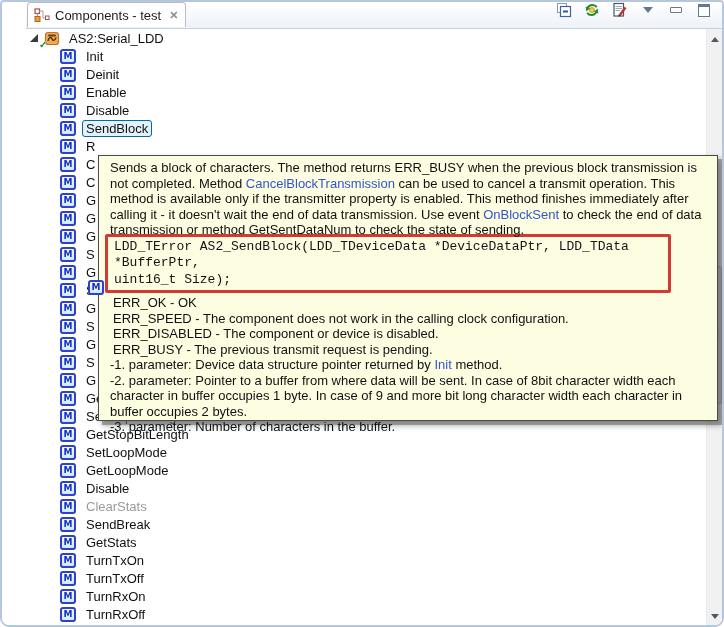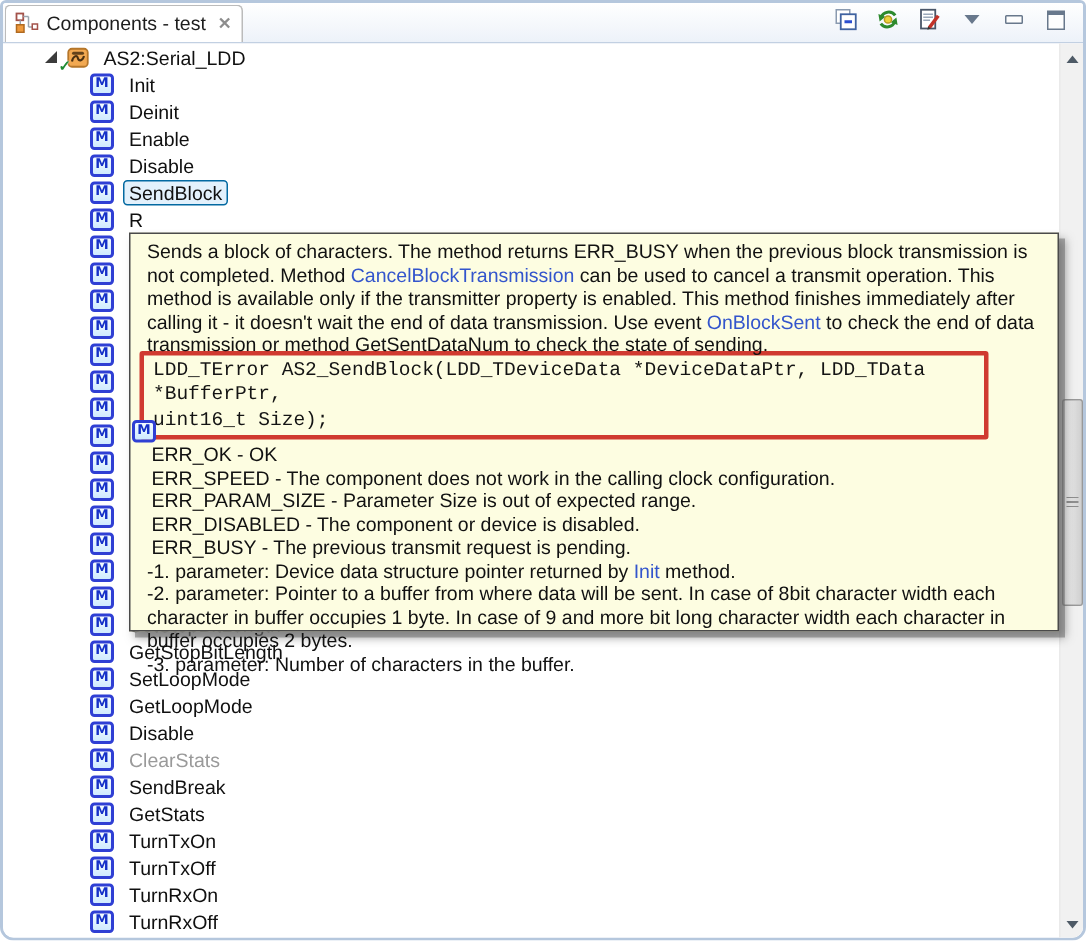--- a/index.html
+++ b/index.html
@@ -1,20 +1,20 @@
 <!DOCTYPE html>
 <html><head>
 <meta charset="utf-8">
 <style>
   html,body{margin:0;padding:0;background:#fff;}
   body{width:724px;height:627px;position:relative;font-family:"Liberation Sans",sans-serif;-webkit-font-smoothing:antialiased;}
   .window{position:absolute;inset:0;border:2px solid #b5c7dd;border-radius:4px 4px 9px 9px;overflow:hidden;background:#fff;box-sizing:border-box;}
 
   
-  .tabbar{height:26px;background:linear-gradient(#ffffff,#edf2f9);border-bottom:1px solid #c2d0e2;display:flex;align-items:center;position:relative;}
+  .tabbar{height:26px;background:linear-gradient(#ffffff,#edf2f9);border-bottom:1px solid #c2d0e2;display:flex;align-items:flex-start;position:relative;margin-left:24px;}
   .tab{display:flex;align-items:center;gap:5px;height:25px;padding:0 7px 0 6px;background:#fff;border:1px solid #bbbbbb;border-bottom:none;border-radius:4px 4px 0 0;margin-left:1px;font-size:13px;color:#1d1d1d;box-sizing:border-box;}
   .tab-close{color:#8d8d8d;font-size:11px;font-weight:bold;margin-left:3px;cursor:pointer;}
   .tab-actions{margin-left:auto;display:flex;align-items:center;gap:12px;padding:0 10px 4px 0;}
   .tb-icon{display:inline-flex;width:16px;height:16px;align-items:center;justify-content:center;}
   .chev{width:0;height:0;border-left:5px solid transparent;border-right:5px solid transparent;border-top:6px solid #68788c;}
   .min-glyph{width:10px;height:4px;border:1px solid #68788c;background:#fdfdfd;border-radius:1px;}
   .max-glyph{width:10px;height:9px;border:1px solid #68788c;border-top:3px solid #68788c;background:#fdfdfd;}
 
   
   .content{position:relative;height:597px;background:#fff;}
@@ -26,21 +26,21 @@
   .row.dis .label{color:#9a9a9a;}
   .expander{width:10px;height:10px;display:inline-flex;}
 
   .micon{position:relative;display:inline-block;width:12px;height:11px;border:2px solid #2f3fd4;border-radius:3px;background:linear-gradient(#f4fcff,#cfeaff);color:#1530c8;font:bold 9px/11px "DejaVu Sans",sans-serif;text-align:center;flex:0 0 auto;}
   .deco{position:absolute;left:-5px;bottom:-4px;font-weight:bold;line-height:1;}
   .deco.check{color:#1d8a31;font-size:10px;text-shadow:0 0 1px #fff,0 0 1px #fff;}
   .deco.x{color:#000;font-size:9px;text-shadow:0 0 1px #fff;}
   .cicon{position:relative;display:inline-block;width:16px;height:16px;flex:0 0 auto;}
 
   
-  .tooltip{position:absolute;left:84px;top:126px;width:620px;height:266px;box-sizing:border-box;background:#fdfde1;border:1px solid #4a4a4a;box-shadow:4px 4px 0 rgba(110,110,110,0.55),4px 4px 6px rgba(60,60,60,0.5);padding:4px 8px 0 9px;font-size:13px;line-height:15.5px;color:#111;z-index:10;}
+  .tooltip{position:absolute;left:96px;top:126px;width:620px;height:266px;box-sizing:border-box;background:#fdfde1;border:1px solid #4a4a4a;box-shadow:4px 4px 0 rgba(110,110,110,0.55),4px 4px 6px rgba(60,60,60,0.5);padding:4px 8px 0 9px;font-size:13px;line-height:15.5px;color:#111;z-index:10;}
   .tooltip a.doclink{color:#3355cc;text-decoration:none;cursor:pointer;}
   .sig-box{border:3px solid #d03a30;border-radius:2px;margin:-4px 38px 2px -3px;padding:2px 6px;font-family:"Liberation Mono",monospace;font-size:13px;line-height:16.5px;color:#141414;background:transparent;}
   .tline{padding-left:2px;}
   .codes .tline{padding-left:5px;}
 
   .overlay-micon{position:absolute;left:86px;top:251px;z-index:12;}
 
   
   .vscroll{position:absolute;top:0;right:0;width:15px;height:100%;background:#f1f1f1;border-left:1px solid #eaeaea;z-index:5;}
   .sb-btn{position:absolute;left:0;width:15px;height:16px;display:flex;align-items:center;justify-content:center;}
@@ -295,21 +295,20 @@
       <div class="sig-box">
         <div>LDD_TError AS2_SendBlock(LDD_TDeviceData *DeviceDataPtr, LDD_TData *BufferPtr,</div>
         <div>uint16_t Size);</div>
       </div>
 
 
       <div class="codes">
 
       <div class="tline">ERR_OK - OK</div>
           <div class="tline">ERR_SPEED - The component does not work in the calling clock configuration.</div>
-          <div class="tline">ERR_PARAM_SIZE - Parameter Size is out of expected range.</div>
           <div class="tline">ERR_DISABLED - The component or device is disabled.</div>
           <div class="tline">ERR_BUSY - The previous transmit request is pending.</div>
         </div>
 
       <div class="tline"><span>-1. parameter: Device data structure pointer returned by </span><a class="doclink">Init</a><span> method.</span></div>
       <div class="tline">-2. parameter: Pointer to a buffer from where data will be sent. In case of 8bit character width each character in buffer occupies 1 byte. In case of 9 and more bit long character width each character in buffer occupies 2 bytes.</div>
       <div class="tline">-3. parameter: Number of characters in the buffer.</div>
     </div>
 
     <span class="micon overlay-micon">M</span>

